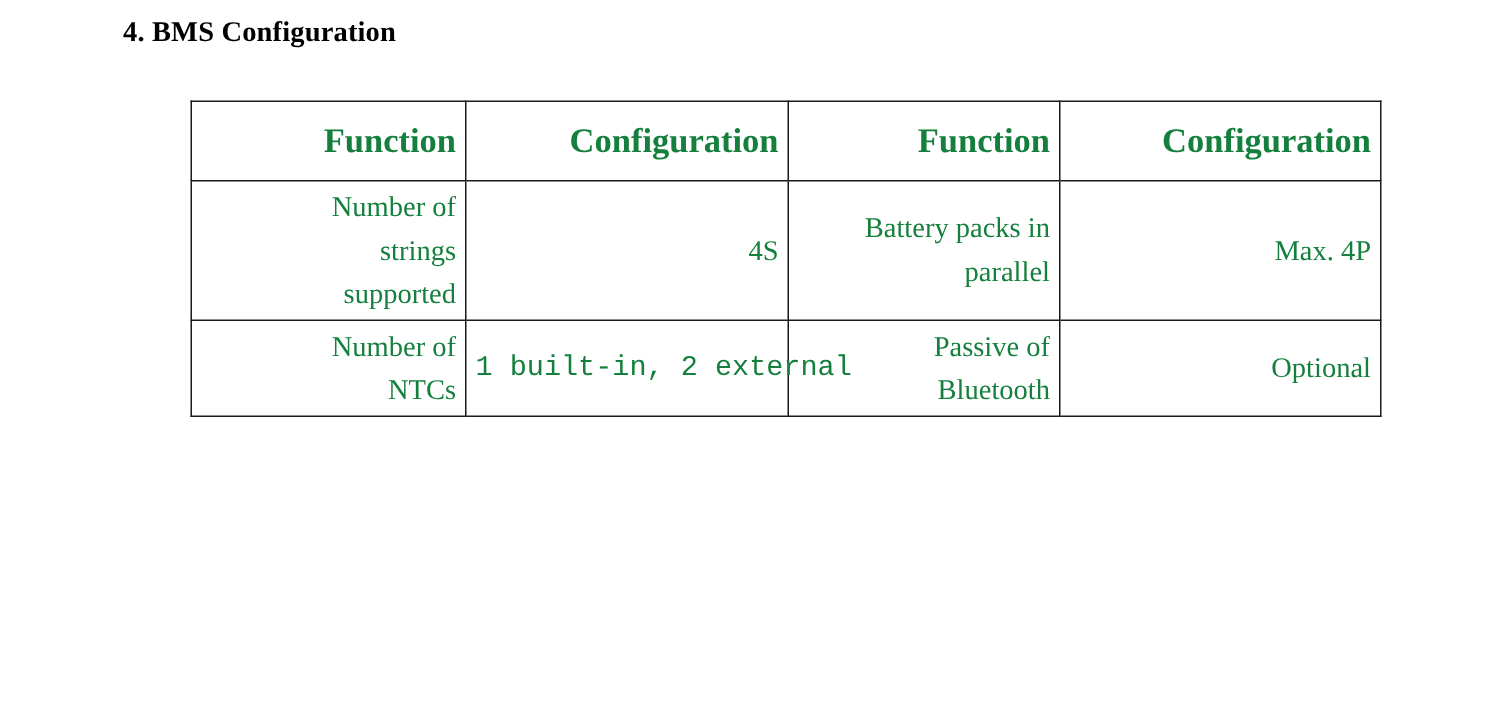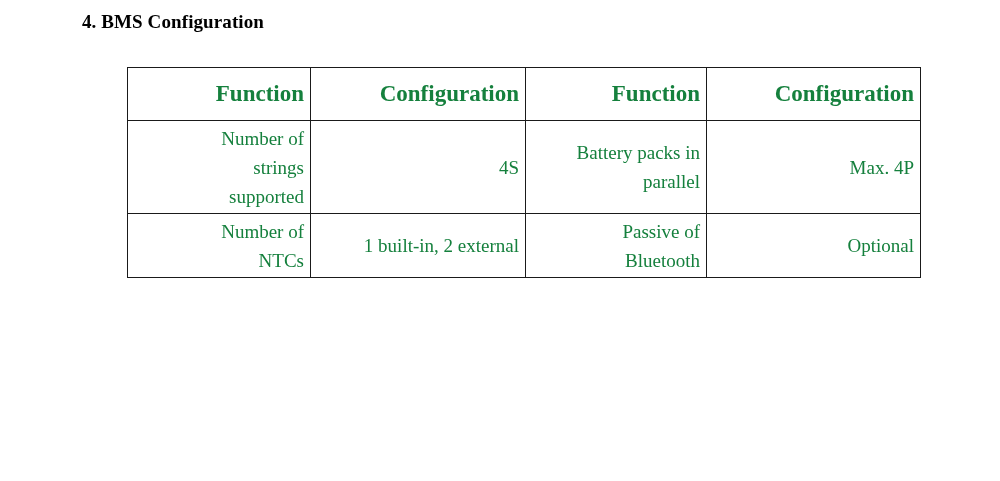--- a/index.html
+++ b/index.html
@@ -73,21 +73,21 @@
   }
 
   tr.r-tall td { height: 88px; }
   tr.r-mid  td { height: 59px; }
   tr.r-std  td { height: 58px; }
 
   .cellwrap {
     display: block;
     white-space: pre-line;
   }
-  .nowrapcell { white-space: nowrap; }
+  .nowrapcell { white-space: nowrap; font-family: Liberation Mono, monospace; }
 </style>
 </head>
 <body>
 
 <div class="page-title">4. BMS Configuration</div>
 
 <div class="table-wrap">
   <table class="spec-table">
     <colgroup>
       <col class="c1">

